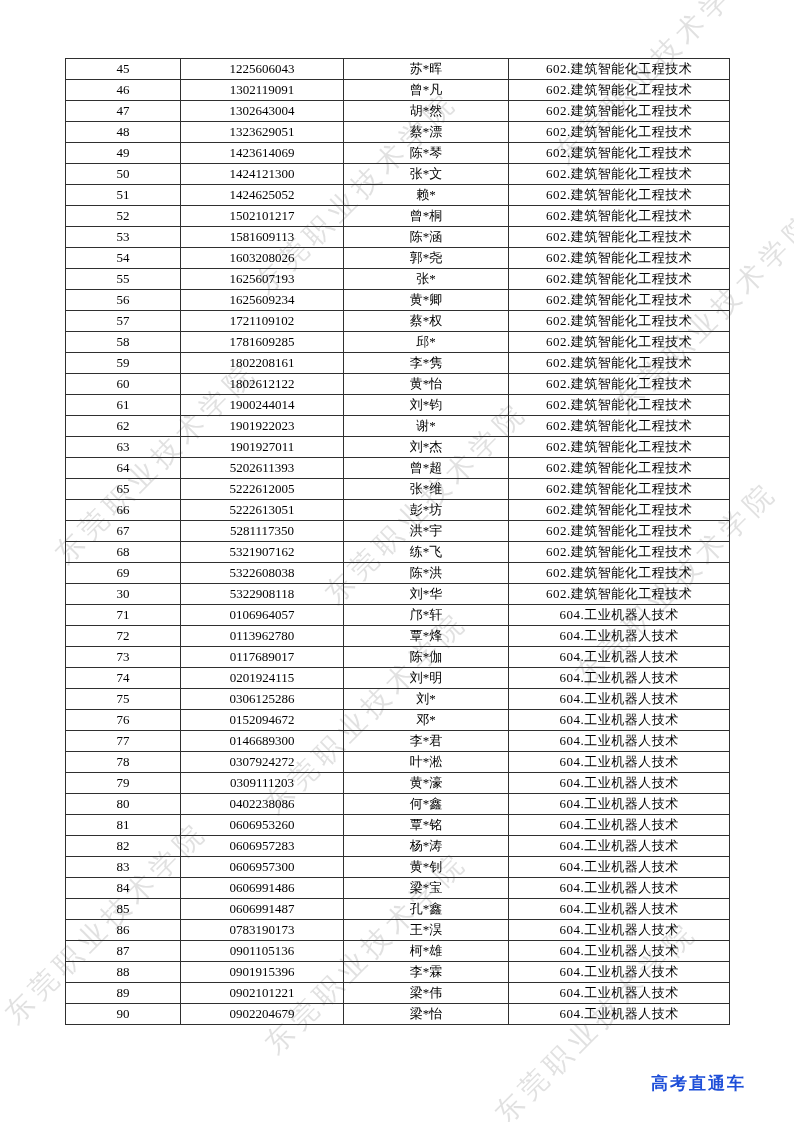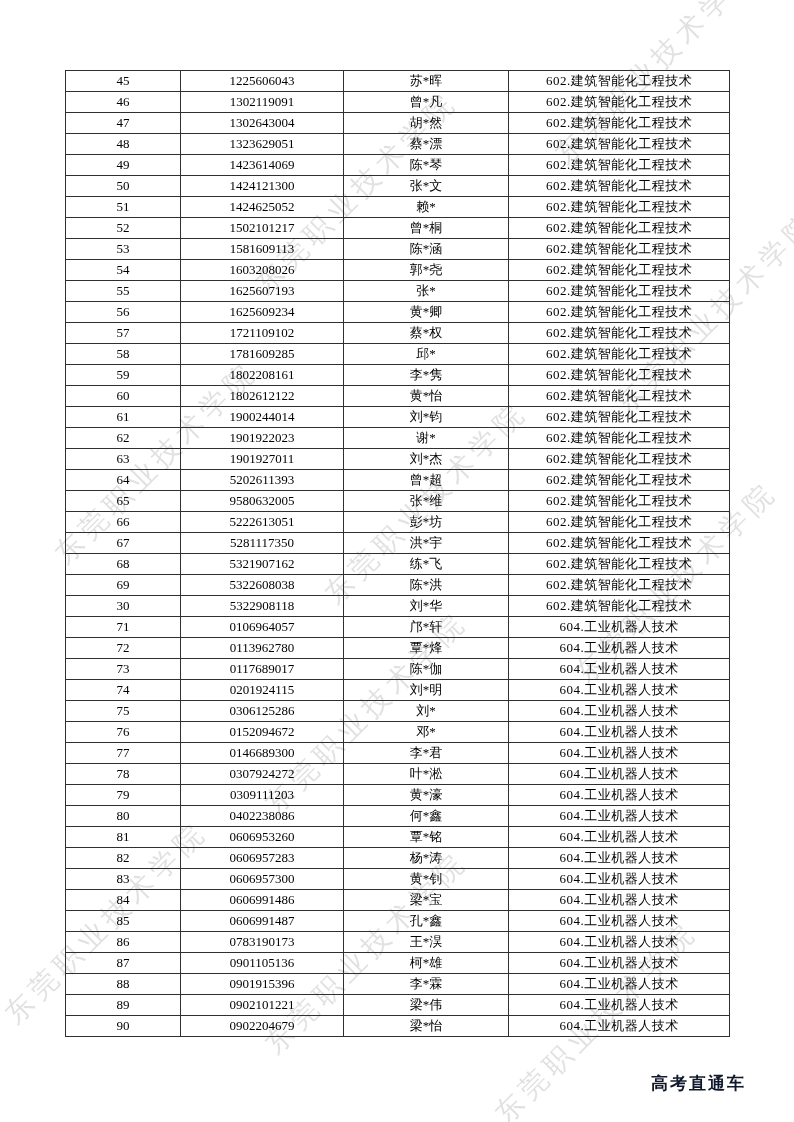--- a/index.html
+++ b/index.html
@@ -35,21 +35,21 @@
     opacity: 0.45;
     white-space: nowrap;
     transform: rotate(-45deg);
     transform-origin: 0 50%;
     font-family: "Liberation Serif", "DejaVu Serif", serif;
   }
   
   table.candidates {
     position: absolute;
     left: 65px;
-    top: 70px;
+    top: 58px;
     width: 664px;
     z-index: 1;
     border-collapse: collapse;
     table-layout: fixed;
   }
   table.candidates td {
     border: 1px solid #2f2f2f;
     height: 20px;
     line-height: 20px;
     padding: 0;
@@ -68,21 +68,21 @@
   td.major { font-weight: 400; letter-spacing: 0.5px; }
   
   .footer-brand {
     position: absolute;
     right: 48px;
     top: 1072px;
     z-index: 1;
     font-size: 17px;
     font-weight: 700;
     letter-spacing: 2px;
-    color: #0f172a;
+    color: #1d4ed8;
     font-family: "Liberation Serif", "DejaVu Serif", serif;
     margin-left: 44px;
   }
 </style>
 </head>
 <body>
 
 <div class="page">
 
   <div class="watermark-layer">
@@ -221,21 +221,21 @@
           <td class="major">602.建筑智能化工程技术</td>
         </tr>
         <tr>
           <td>64</td>
           <td>5202611393</td>
           <td>曾*超</td>
           <td class="major">602.建筑智能化工程技术</td>
         </tr>
         <tr>
           <td>65</td>
-          <td>9580632005</td>
+          <td>5222612005</td>
           <td>张*维</td>
           <td class="major">602.建筑智能化工程技术</td>
         </tr>
         <tr>
           <td>66</td>
           <td>5222613051</td>
           <td>彭*坊</td>
           <td class="major">602.建筑智能化工程技术</td>
         </tr>
         <tr>

